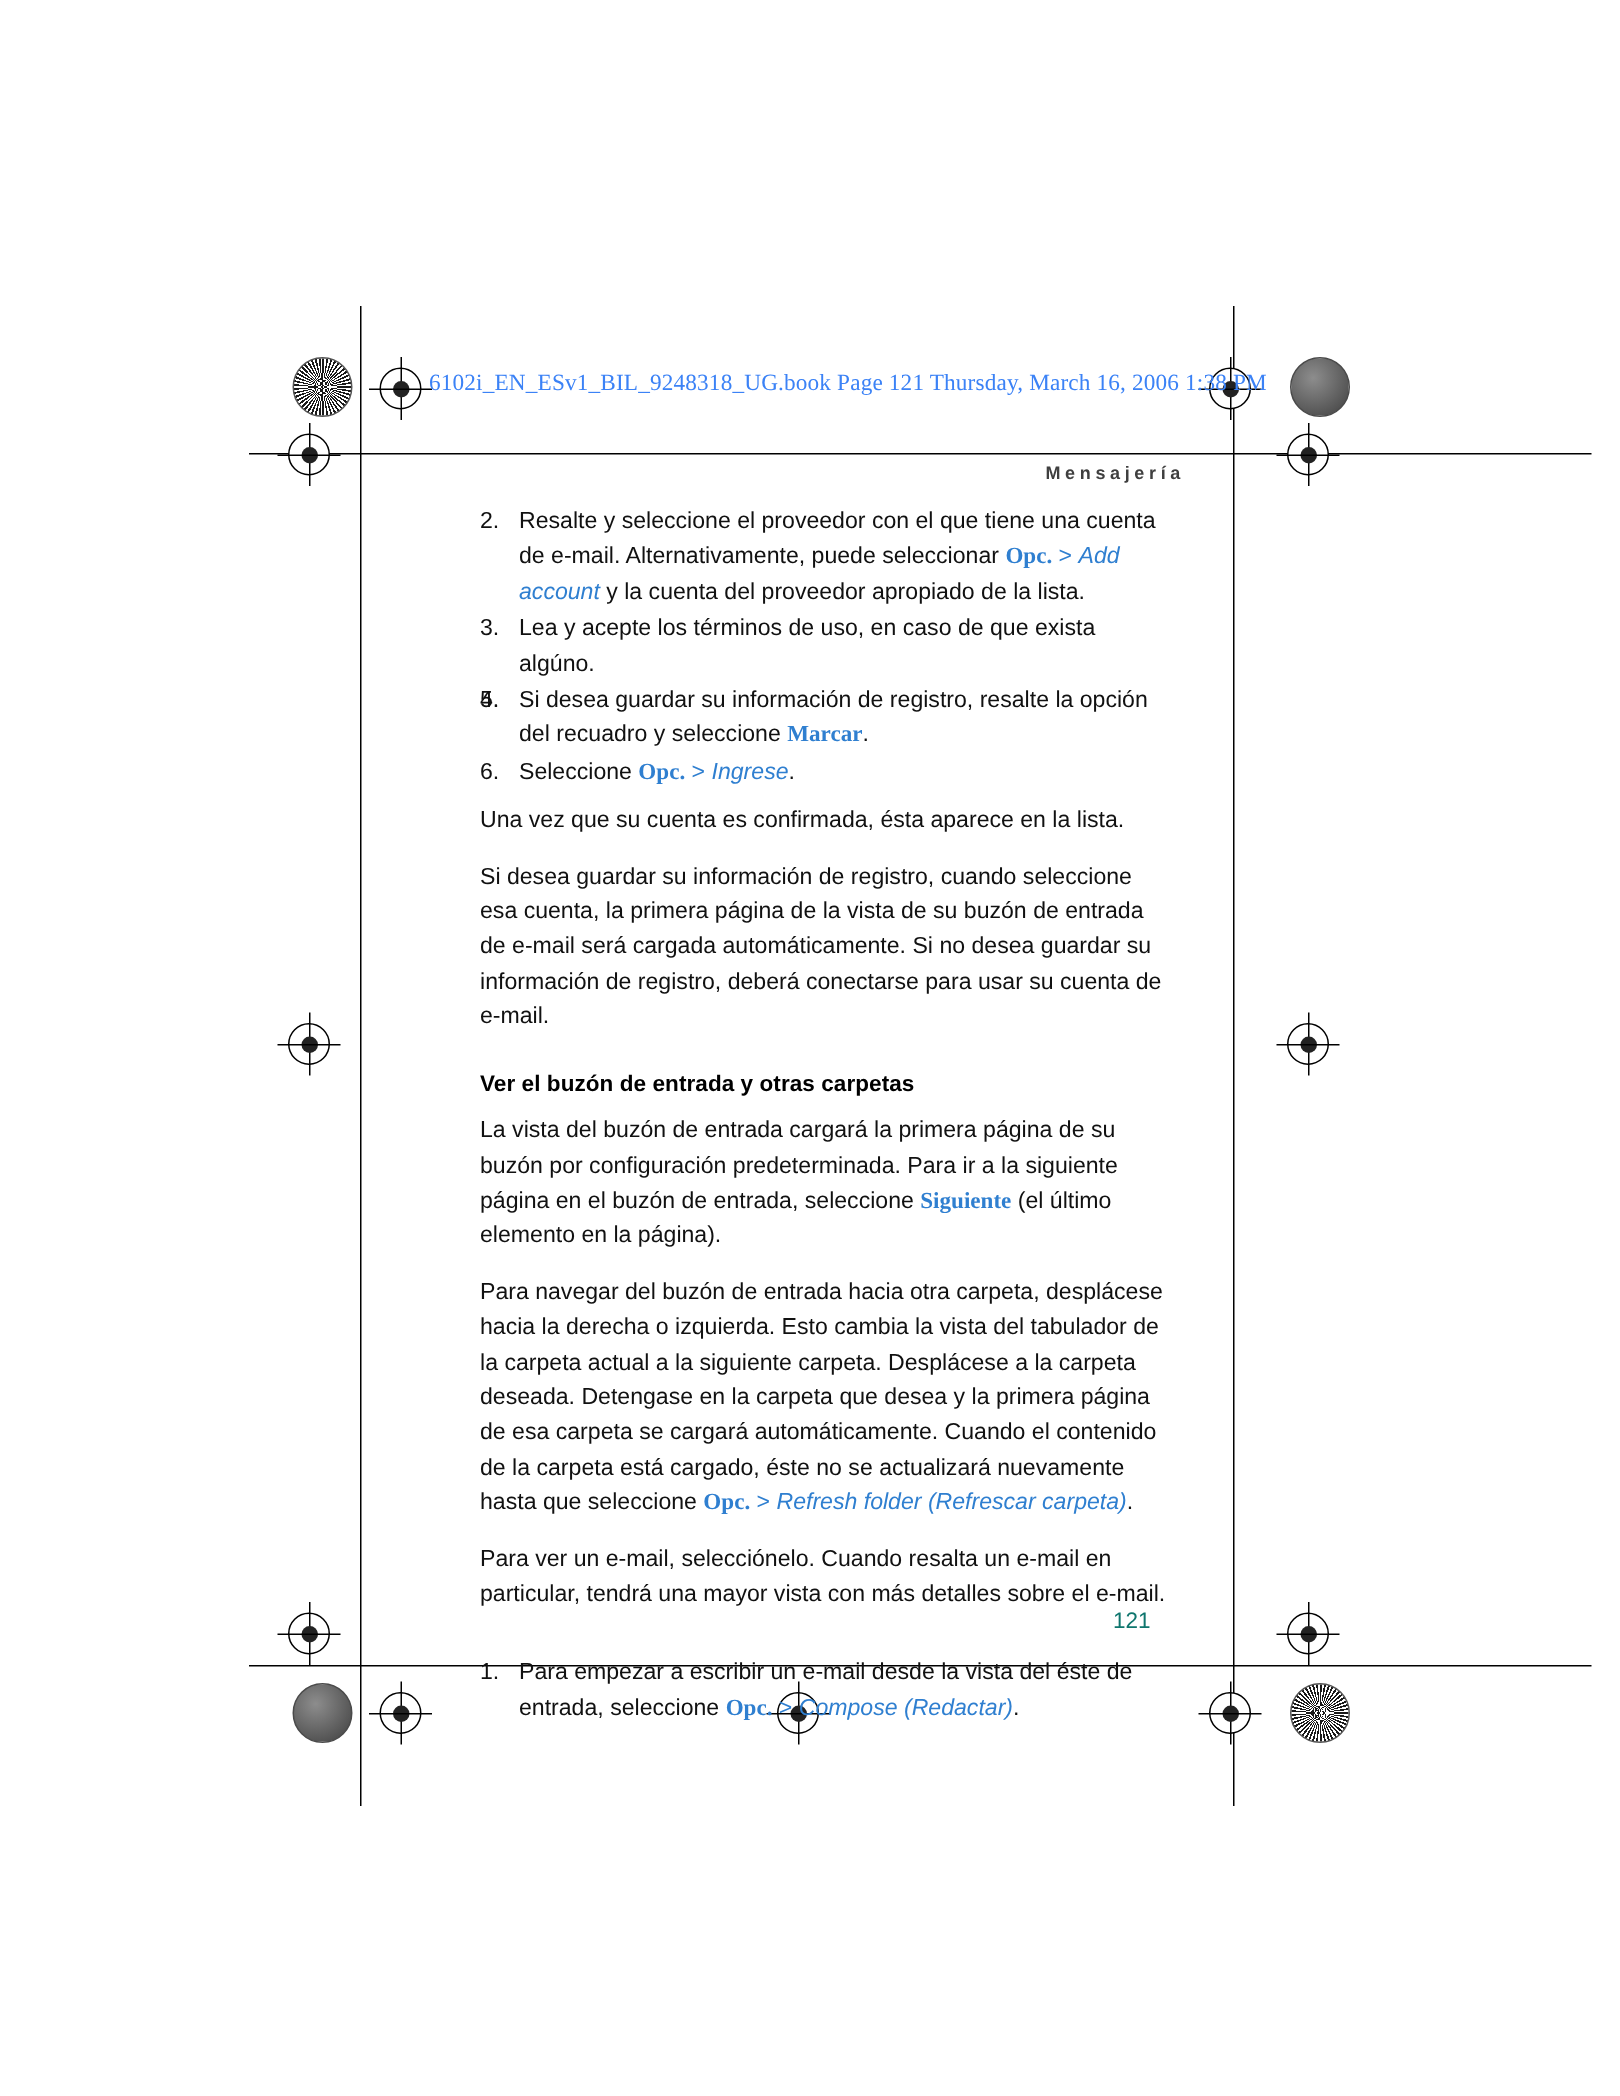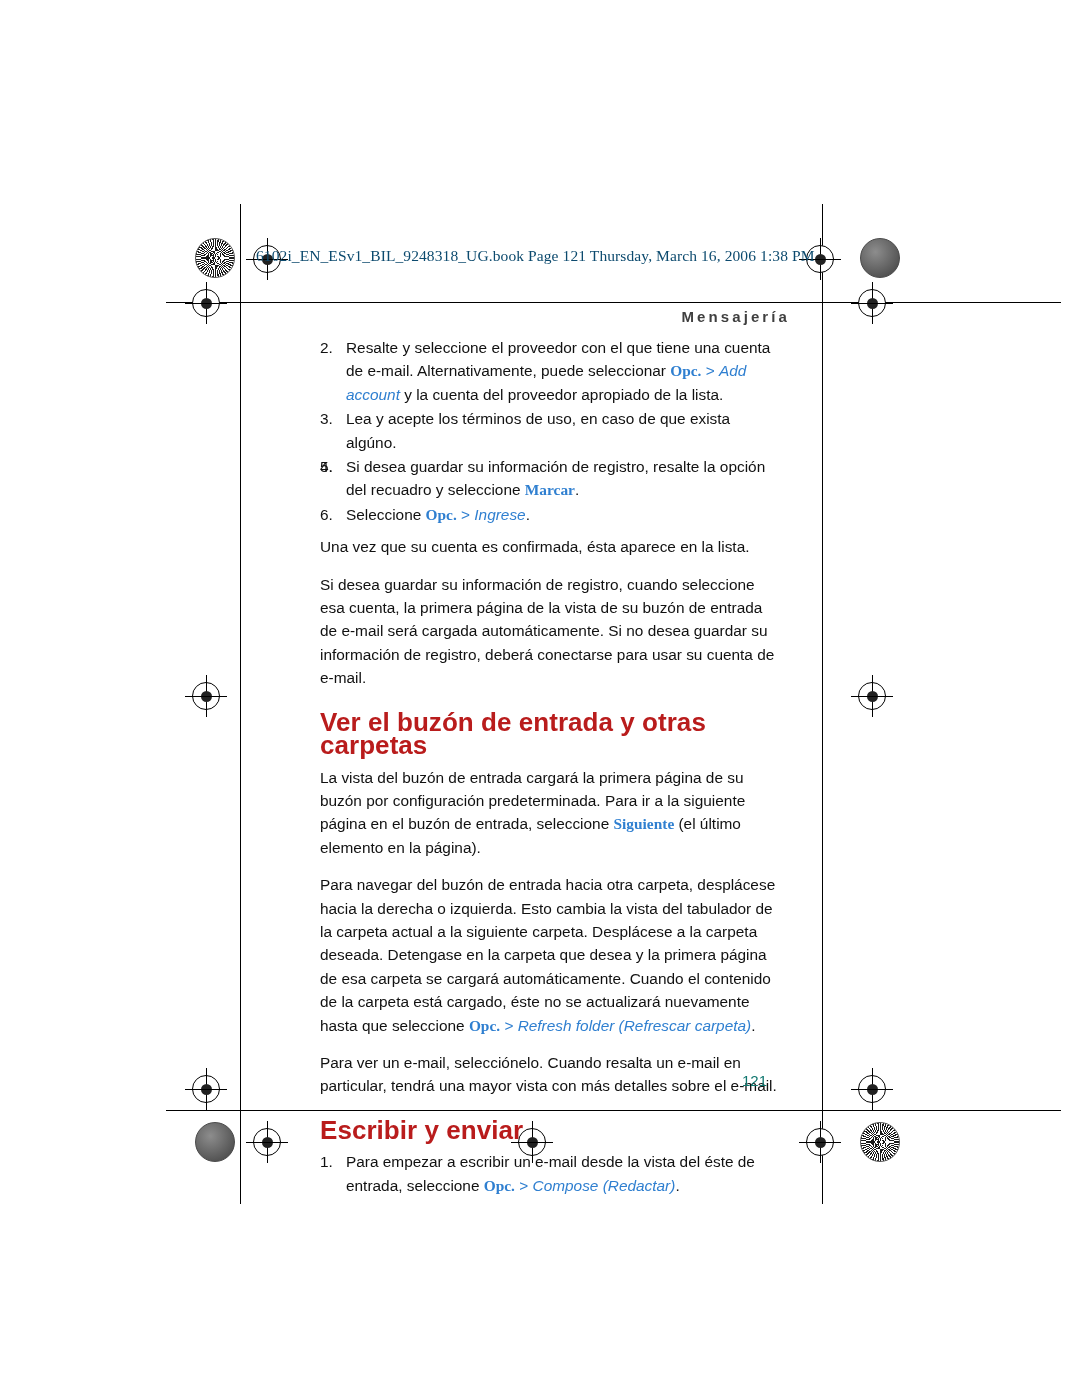--- a/index.html
+++ b/index.html
@@ -79,29 +79,30 @@
     border: 1px solid #4a4a4a;
   }
 
   
   .filehead {
     position: absolute;
     left: 256px;
     top: 247px;
     font-family: "Liberation Serif", serif;
     font-size: 15.5px;
-    color: #0c4a6e;
+    color: #3b82f6;
     white-space: nowrap;
     letter-spacing: 0.1px;
+    padding-left: 30px;
   }
   .runhead {
     position: absolute;
     right: 290px;
     top: 308px;
-    font-size: 15px;
+    font-size: 12px;
     font-weight: bold;
     color: #3f3f3f;
     letter-spacing: 3.1px;
     white-space: nowrap;
   }
 
   
   .content {
     position: absolute;
     left: 320px;
@@ -126,24 +127,24 @@
   }
   .gap-s { height: 8px; }
   .gap-m { height: 14px; }
   .gap-l { height: 21px; }
 
   .blue { color: #2f7fd0; }
   .blue-b { color: #2f7fd0; font-weight: bold; font-family: Liberation Serif, serif; }
   .blue-i { color: #2f7fd0; font-style: italic; }
 
   h2.sec {
-    font-size: 26px;
+    font-size: 15px;
     font-weight: bold;
     margin: 0;
-    color: #b91c1c;
+    color: #000000;
     letter-spacing: 0.05px;
   }
 
   .pagenum {
     position: absolute;
     left: 742px;
     top: 1072px;
     font-size: 15px;
     color: #0f766e;
   }
@@ -221,21 +222,20 @@
     <div class="gap-s"></div>
     <p id="para-inbox-1"><span>La vista del buzón de entrada cargará la primera página de su buzón por configuración predeterminada. Para ir a la siguiente página en el buzón de entrada, seleccione </span><span class="blue-b">Siguiente</span><span> (el último elemento en la página).</span></p>
 
     <div class="gap-m"></div>
     <p id="para-inbox-2"><span>Para navegar del buzón de entrada hacia otra carpeta, desplácese hacia la derecha o izquierda. Esto cambia la vista del tabulador de la carpeta actual a la siguiente carpeta. Desplácese a la carpeta deseada. Detengase en la carpeta que desea y la primera página de esa carpeta se cargará automáticamente. Cuando el contenido de la carpeta está cargado, éste no se actualizará nuevamente hasta que seleccione </span><span class="blue-b">Opc.</span><span class="blue"> &gt; </span><span class="blue-i">Refresh folder (Refrescar carpeta)</span><span>.</span></p>
 
     <div class="gap-m"></div>
     <p>Para ver un e-mail, selecciónelo. Cuando resalta un e-mail en particular, tendrá una mayor vista con más detalles sobre el e-mail.</p>
 
     <div class="gap-l"></div>
-    <h2 class="sec">Escribir y enviar</h2>
 
     <div class="gap-s"></div>
     <div id="steps-bottom">
         <div class="numitem"><span class="num">1.</span><span><span>Para empezar a escribir un e-mail desde la vista del éste de entrada, seleccione </span><span class="blue-b">Opc.</span><span class="blue"> &gt; </span><span class="blue-i">Compose (Redactar)</span><span>.</span></span></div>
       </div>
   </div>
 
   <div class="pagenum">121</div>
 </div>
 

